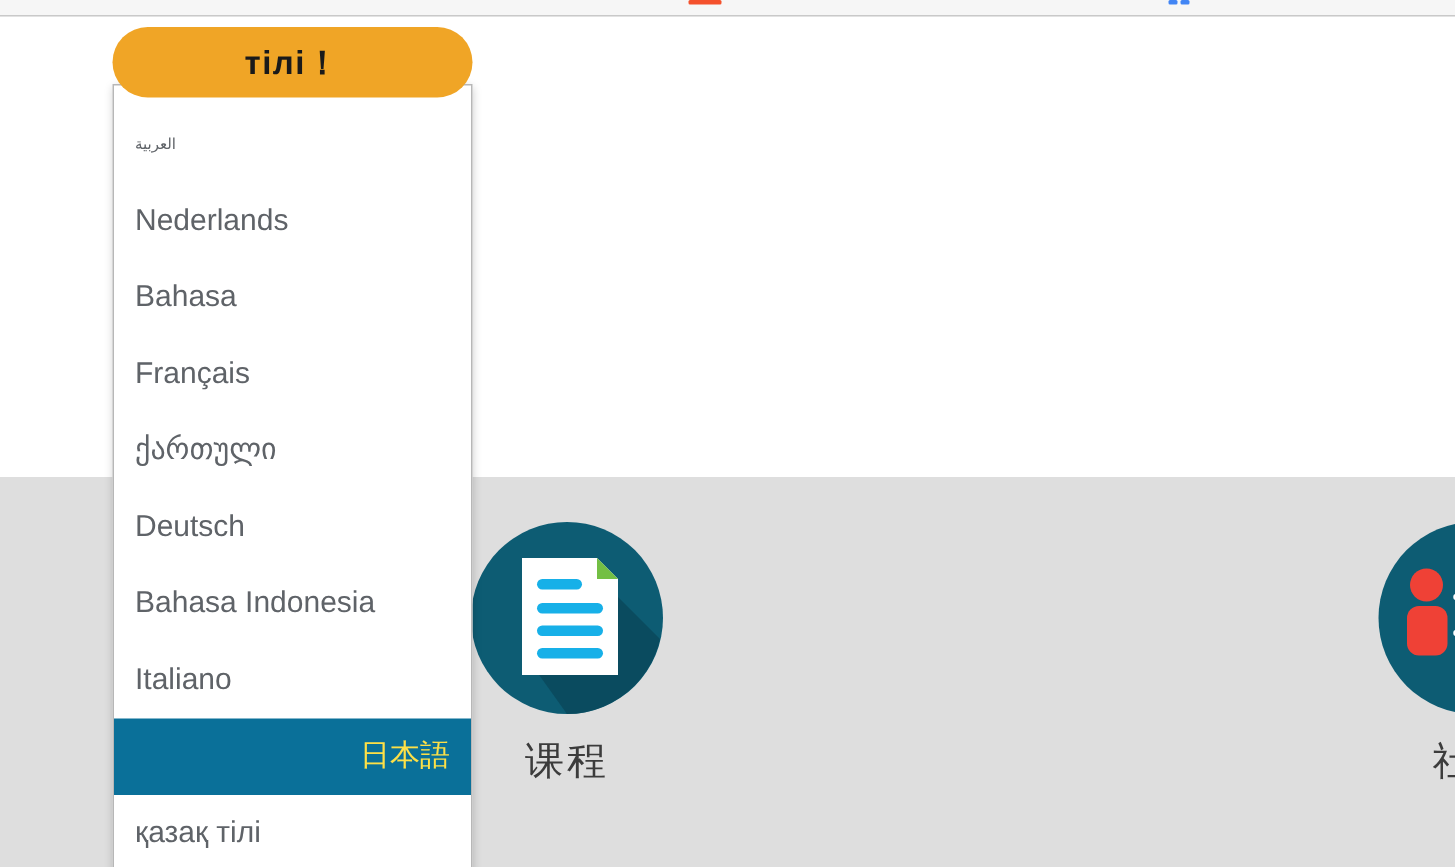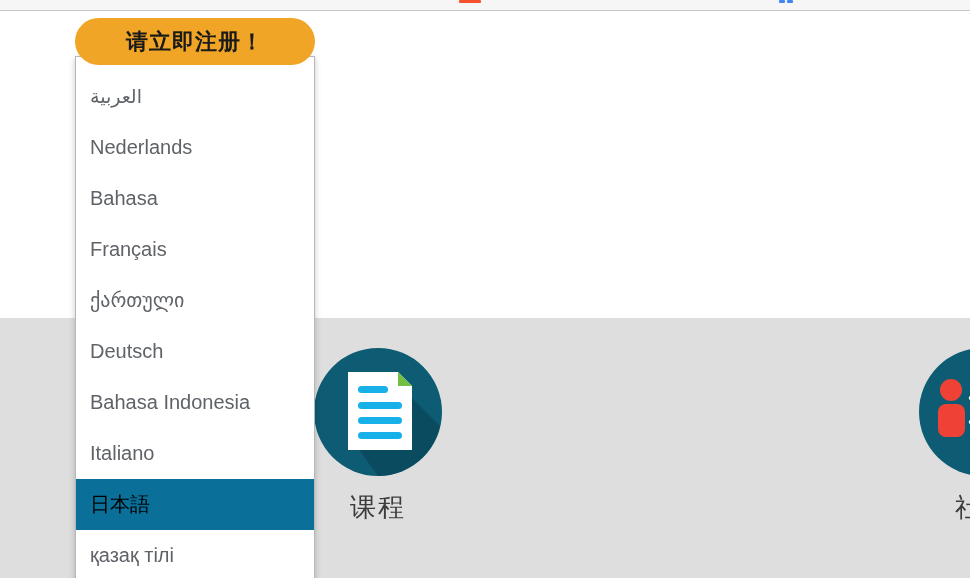--- a/index.html
+++ b/index.html
@@ -73,24 +73,25 @@
   .lang-item {
     height: 51px;
     line-height: 51px;
     padding: 0 14px;
     font-size: 20px;
     color: #5f6368;
     white-space: nowrap;
     overflow: hidden;
     cursor: pointer;
   }
-  .lang-item.rtl { direction: rtl; text-align: left; font-size: 19px; }
+  .lang-item.rtl { direction: rtl; text-align: left; font-size: 10px; }
   .lang-item.selected {
     background: #0a7099;
-    color: #000000;
+    color: #fde047;
+    text-align: right;
   }
 
   
   #feature-band {
     position: absolute;
     left: 0; top: 306px;
     width: 970px; height: 260px;
     background: #dedede;
     z-index: 10;
   }
@@ -184,15 +185,15 @@
     <div class="lang-item">Bahasa</div>
     <div class="lang-item">Français</div>
     <div class="lang-item">ქართული</div>
     <div class="lang-item">Deutsch</div>
     <div class="lang-item">Bahasa Indonesia</div>
     <div class="lang-item">Italiano</div>
     <div class="lang-item selected">日本語</div>
     <div class="lang-item">қазақ тілі</div>
   </div>
 
-  <button id="signup-button">请立即注册！</button>
+  <button id="signup-button">тілі！</button>
 
 </div>
 
 </body></html>

